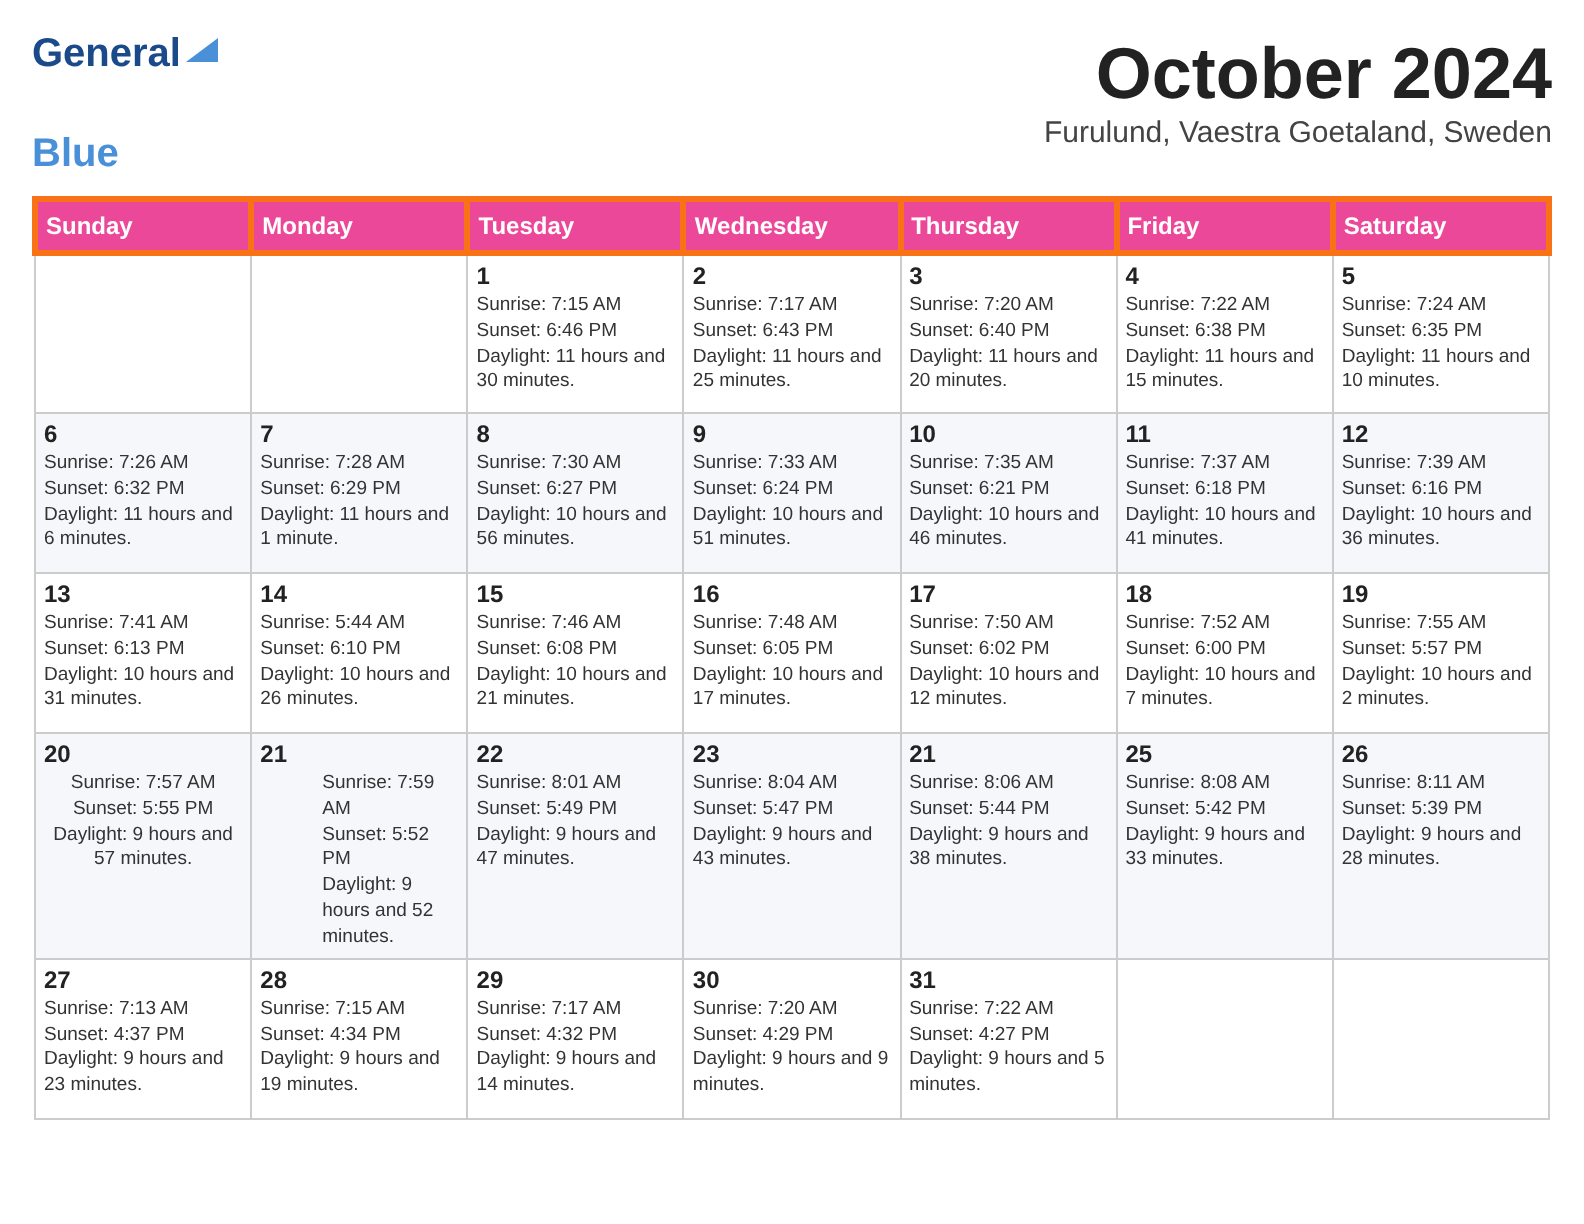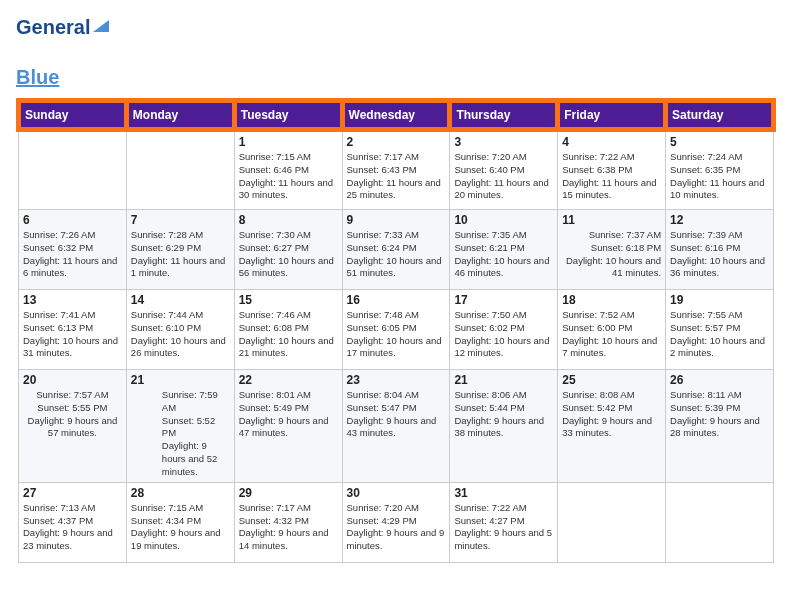--- a/index.html
+++ b/index.html
@@ -34,26 +34,26 @@
     }
     .location {
       font-size: 15px;
       color: #444;
     }
     table {
       width: 100%;
       border-collapse: collapse;
     }
     th {
-      background: #4c1d95;
+      background: #ec4899;
       color: #fff;
       font-size: 12px;
       padding: 5px 4px;
       text-align: left;
-      border: 5px solid #f97316;
+      border: 3px solid #f97316;
     }
     td {
       border: 1px solid #ccc;
       vertical-align: top;
       padding: 3px 4px;
       font-size: 10px;
       color: #333;
       height: 80px;
       width: calc(100% / 7);
     }
@@ -81,22 +81,26 @@
   <div class="logo">
     <div class="logo-line">
       <span style="font-size:20px;font-weight:bold;color:#1a4a8a;">General</span>
       <span style="display:inline-block;margin-left:3px;margin-top:-4px;">
         <svg width="16" height="16" viewBox="0 0 16 16">
             <polygon points="0,16 16,16 16,4" fill="#4a90d9"></polygon>
           </svg>
       </span>
     </div>
     <div>
-      <span style="font-size:20px;font-weight:bold;color:#4a90d9;text-decoration:underline;">Blue</span>
+      <span style="font-size:20px;font-weight:bold;color:#4a90d9;">Blue</span>
     </div>
+  </div>
+  <div class="title-area">
+    <div class="month-title">October 2024</div>
+    <div class="location">Furulund, Vaestra Goetaland, Sweden</div>
   </div>
 </div>
 
 <table>
   <thead>
     <tr>
     <th>Sunday</th>
         <th>Monday</th>
         <th>Tuesday</th>
         <th>Wednesday</th>
@@ -166,41 +170,41 @@
 Daylight: 10 hours and 51 minutes.</div>
         </td>
         <td>
           <span class="day-num">10</span>
           <div class="cell-text" style="white-space: pre-line;">Sunrise: 7:35 AM
 Sunset: 6:21 PM
 Daylight: 10 hours and 46 minutes.</div>
         </td>
         <td>
           <span class="day-num">11</span>
-          <div class="cell-text" style="white-space: pre-line; text-align: right;">Sunrise: 7:37 AM
+          <div class="cell-text" style="white-space: pre-line;">Sunrise: 7:37 AM
 Sunset: 6:18 PM
 Daylight: 10 hours and 41 minutes.</div>
         </td>
         <td>
           <span class="day-num">12</span>
           <div class="cell-text" style="white-space: pre-line;">Sunrise: 7:39 AM
 Sunset: 6:16 PM
 Daylight: 10 hours and 36 minutes.</div>
         </td>
       </tr>
       <tr>
         <td>
           <span class="day-num">13</span>
           <div class="cell-text" style="white-space: pre-line;">Sunrise: 7:41 AM
 Sunset: 6:13 PM
 Daylight: 10 hours and 31 minutes.</div>
         </td>
         <td>
           <span class="day-num">14</span>
-          <div class="cell-text" style="white-space: pre-line;">Sunrise: 7:44 AM
+          <div class="cell-text" style="white-space: pre-line;">Sunrise: 5:44 AM
 Sunset: 6:10 PM
 Daylight: 10 hours and 26 minutes.</div>
         </td>
         <td>
           <span class="day-num">15</span>
           <div class="cell-text" style="white-space: pre-line;">Sunrise: 7:46 AM
 Sunset: 6:08 PM
 Daylight: 10 hours and 21 minutes.</div>
         </td>
         <td>

